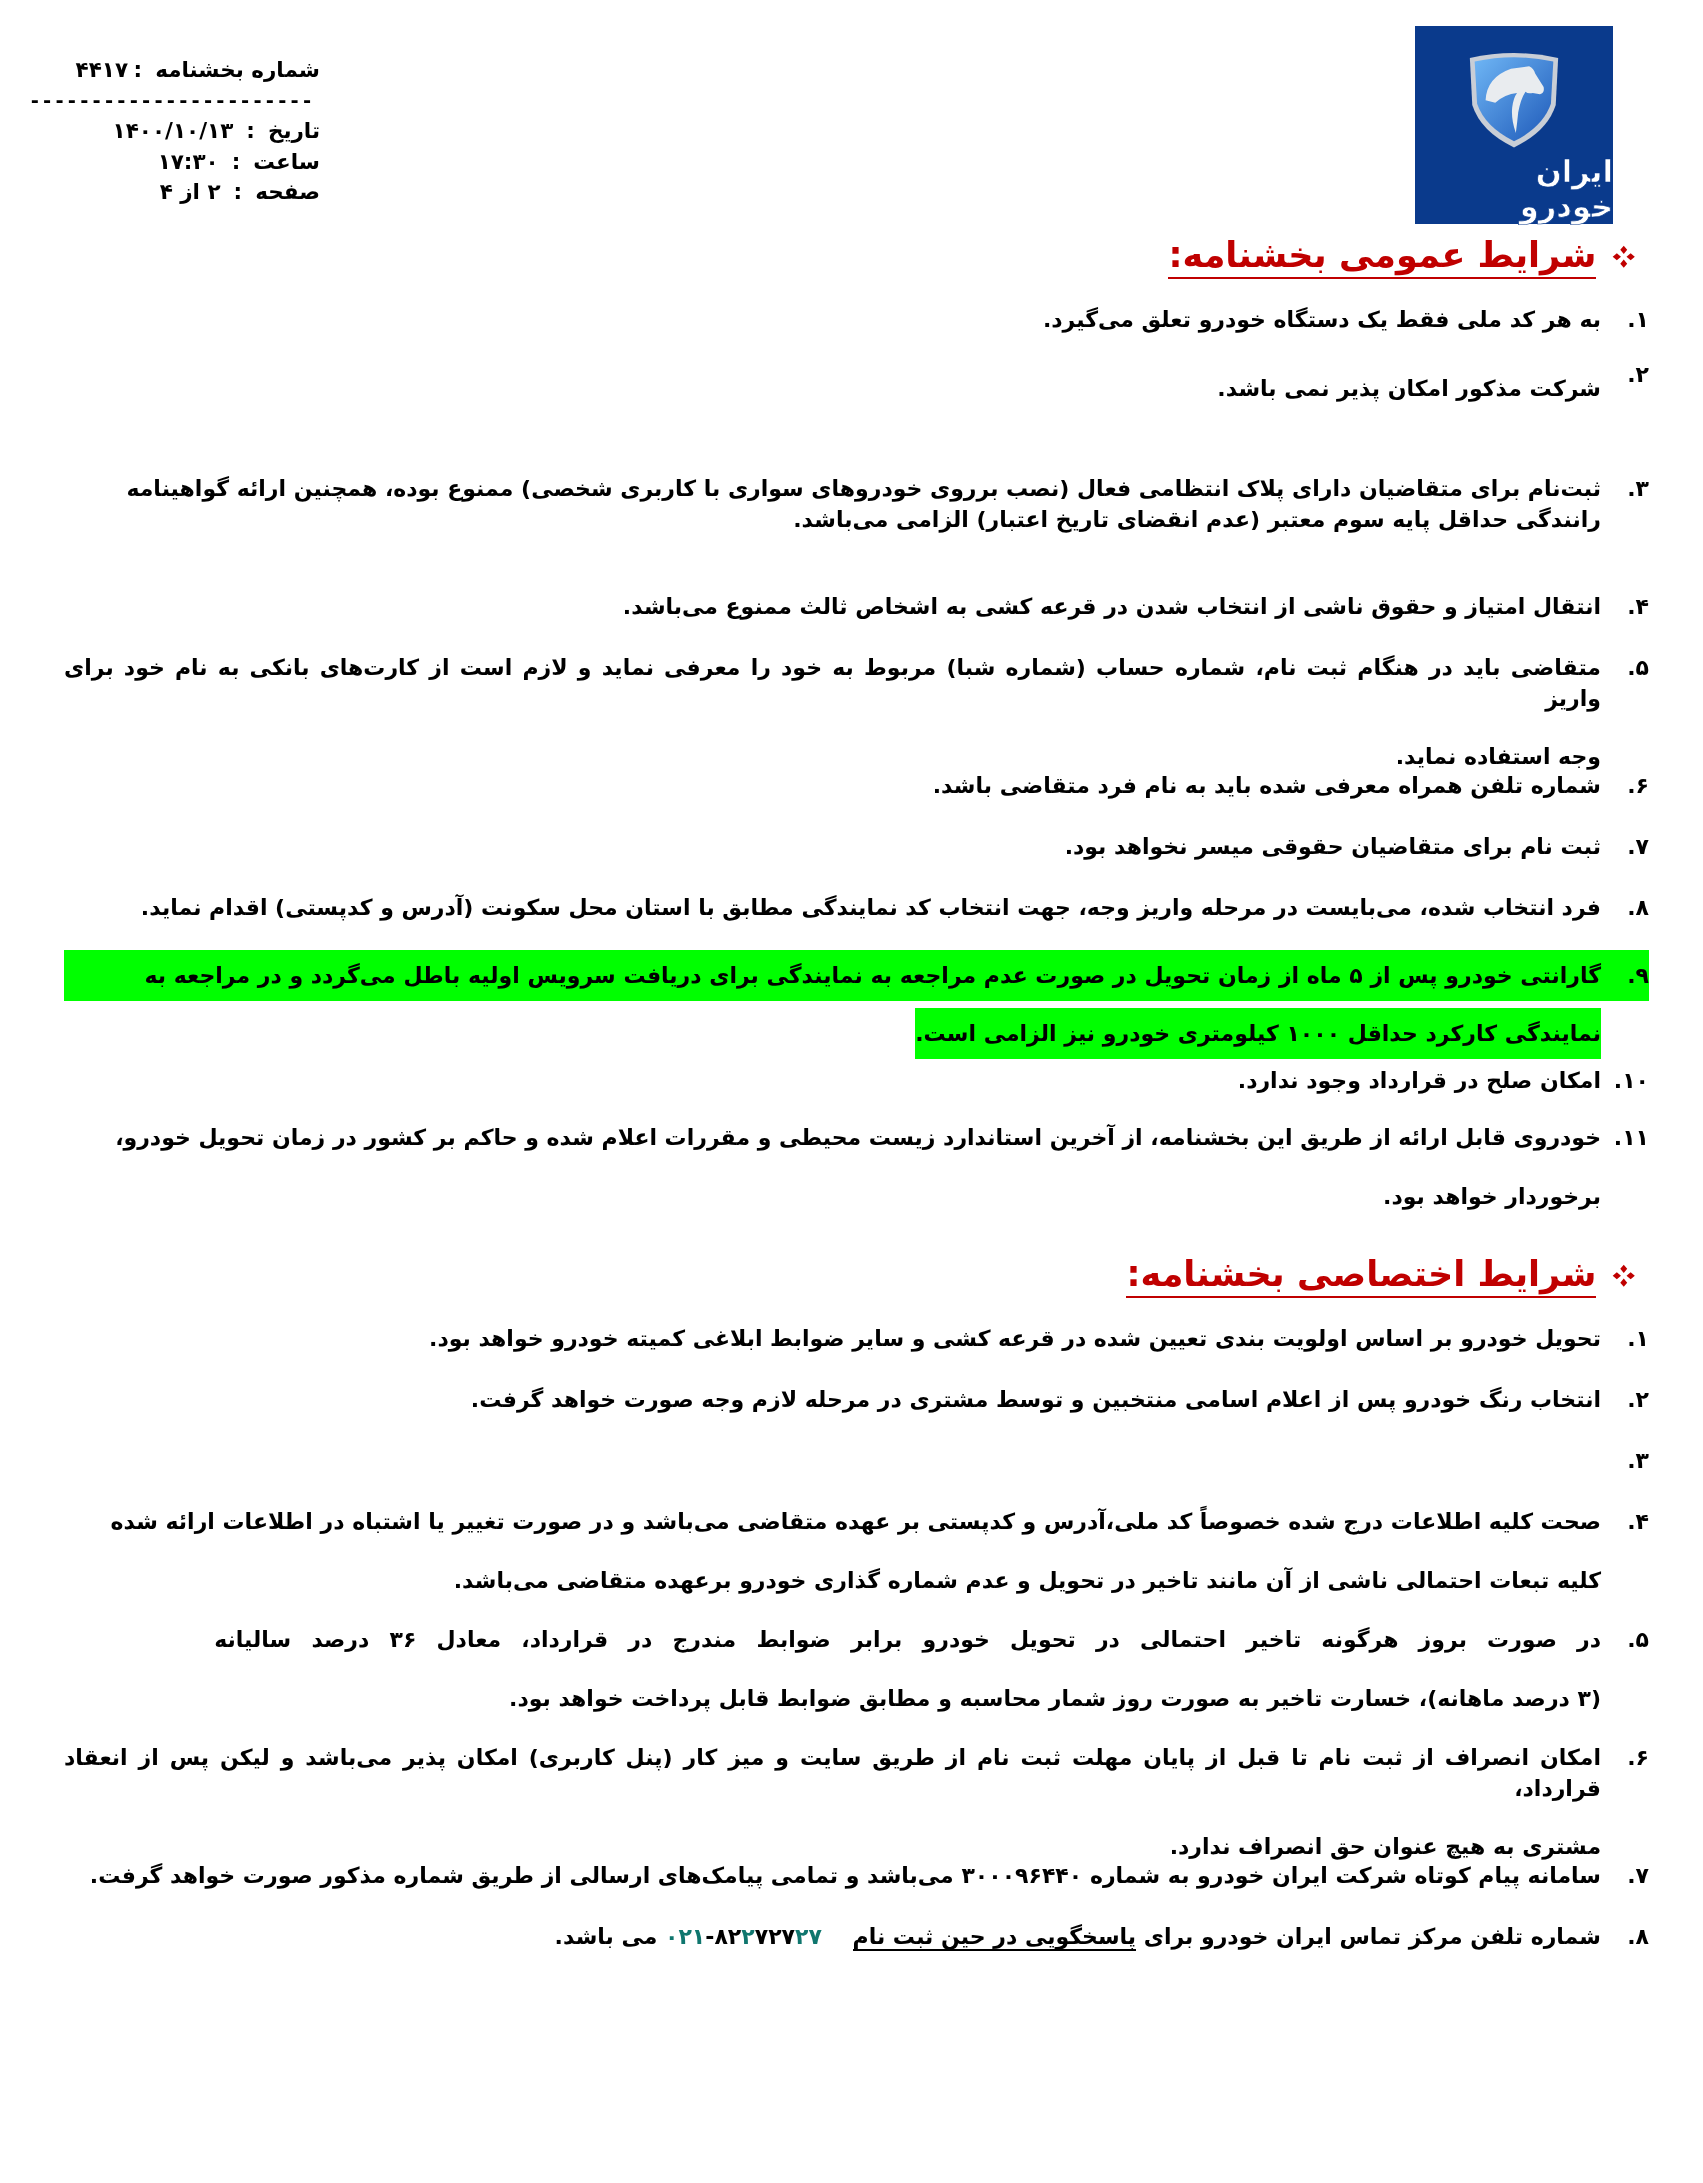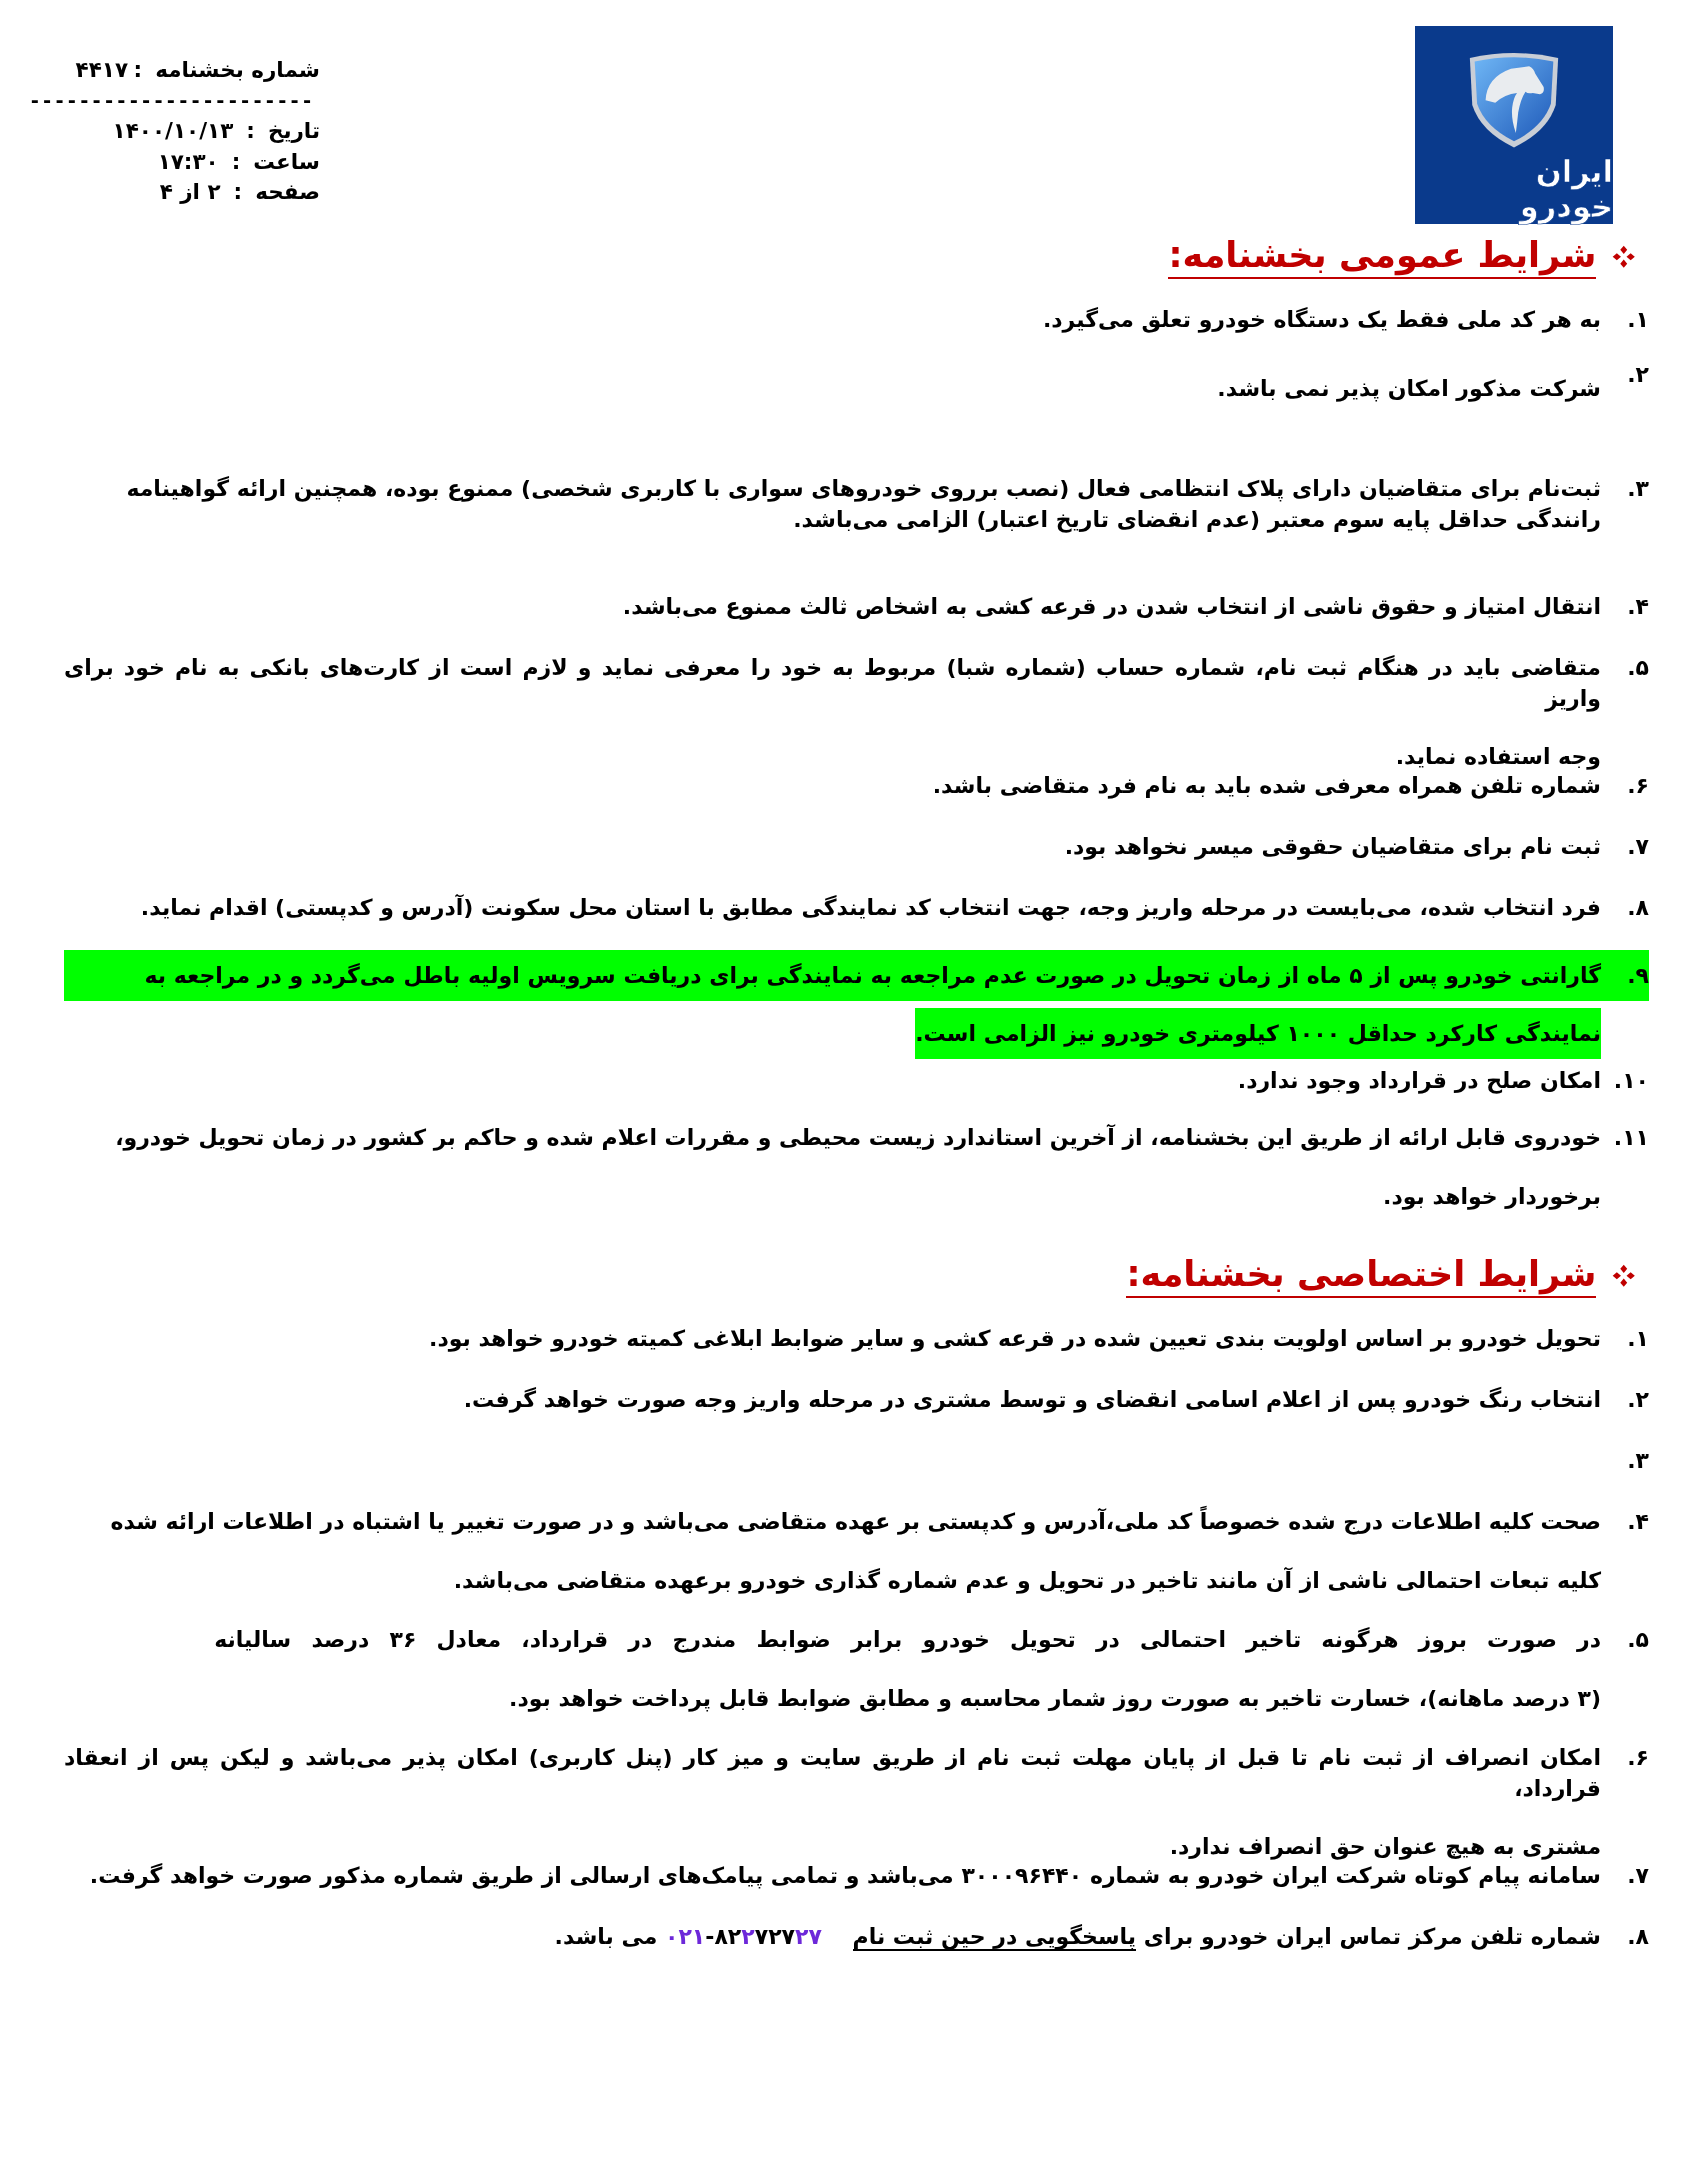--- a/index.html
+++ b/index.html
@@ -103,21 +103,21 @@
   .list .num {
     flex: 0 0 48px;
     text-align: right;
   }
   .list .body {
     flex: 1 1 auto;
     text-align: justify;
   }
   .list .line { display: block; }
   .hl { background: #00ff00; }
-  .red { color: #6d28d9; }
+  .red { color: #0f766e; }
   .ul { border-bottom: 2.1px solid #000; }
 </style>
 </head>
 <body>
 
 <div class="meta">
   <div class="row title">
     <span>شماره بخشنامه</span>
     <span class="sep">:</span><span>۴۴۱۷</span>
   </div>
@@ -244,21 +244,21 @@
 <ol class="list" style="top:1324px;">
   <li style="height:61px;">
     <span class="num">۱.</span>
     <span class="body">
         <span class="line">تحویل خودرو بر اساس اولویت بندی تعیین شده در قرعه کشی و سایر ضوابط ابلاغی کمیته خودرو خواهد بود.</span>
       </span>
   </li>
   <li style="height:61px;">
     <span class="num">۲.</span>
     <span class="body">
-        <span class="line">انتخاب رنگ خودرو پس از اعلام اسامی انقضای و توسط مشتری در مرحله واریز وجه صورت خواهد گرفت.</span>
+        <span class="line">انتخاب رنگ خودرو پس از اعلام اسامی منتخبین و توسط مشتری در مرحله لازم وجه صورت خواهد گرفت.</span>
       </span>
   </li>
   <li style="height:61px;">
     <span class="num">۳.</span>
   </li>
   <li style="height:118px;">
     <span class="num">۴.</span>
     <span class="body">
       <span class="line">صحت کلیه اطلاعات درج شده خصوصاً کد ملی،آدرس و کدپستی بر عهده متقاضی می‌باشد و در صورت تغییر یا اشتباه در اطلاعات ارائه شده</span>
       <span class="line" style="margin-top:28px;">کلیه تبعات احتمالی ناشی از آن مانند تاخیر در تحویل و عدم شماره گذاری خودرو برعهده متقاضی می‌باشد.</span>

